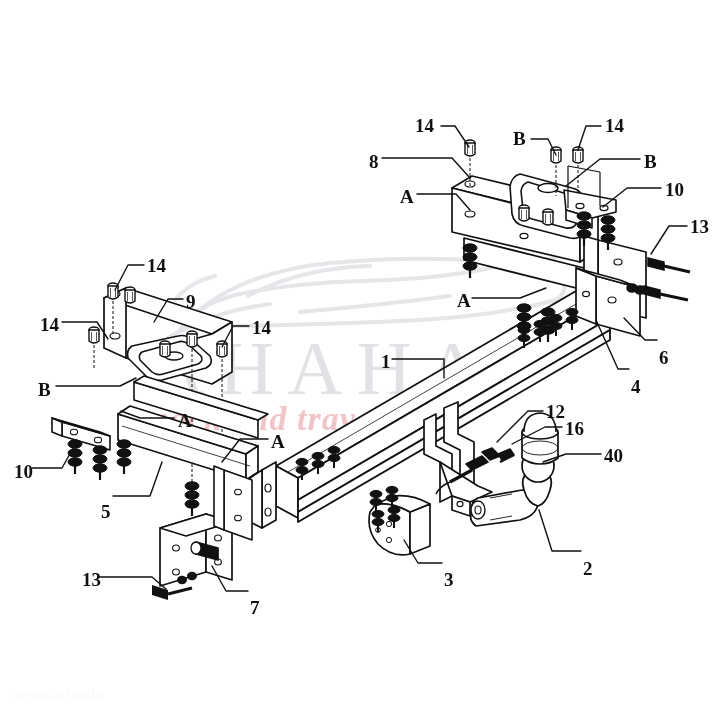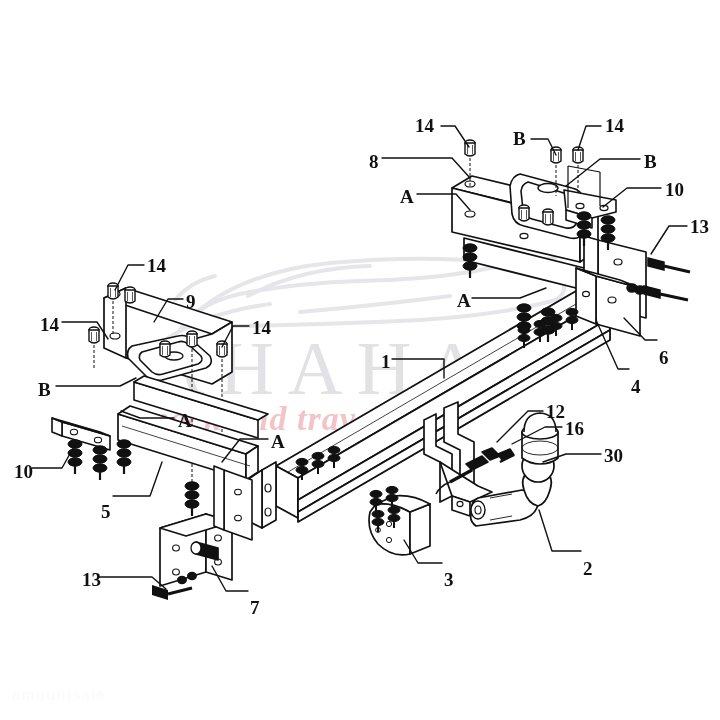--- a/index.html
+++ b/index.html
@@ -414,21 +414,21 @@
       <div class="lbl" style="left: 252px; top: 318px;">14</div>
       <div class="lbl" style="left: 457px; top: 291px;">A</div>
       <div class="lbl" style="left: 38px; top: 380px;">B</div>
       <div class="lbl" style="left: 381px; top: 352px;">1</div>
       <div class="lbl" style="left: 631px; top: 377px;">4</div>
       <div class="lbl" style="left: 659px; top: 348px;">6</div>
       <div class="lbl" style="left: 178px; top: 411px;">A</div>
       <div class="lbl" style="left: 271px; top: 432px;">A</div>
       <div class="lbl" style="left: 546px; top: 402px;">12</div>
       <div class="lbl" style="left: 565px; top: 419px;">16</div>
-      <div class="lbl" style="left: 604px; top: 446px;">30</div>
+      <div class="lbl" style="left: 604px; top: 446px;">40</div>
       <div class="lbl" style="left: 14px; top: 462px;">10</div>
       <div class="lbl" style="left: 101px; top: 502px;">5</div>
       <div class="lbl" style="left: 82px; top: 570px;">13</div>
       <div class="lbl" style="left: 444px; top: 570px;">3</div>
       <div class="lbl" style="left: 250px; top: 598px;">7</div>
       <div class="lbl" style="left: 583px; top: 559px;">2</div>
     </div>
 
 </div>
 

